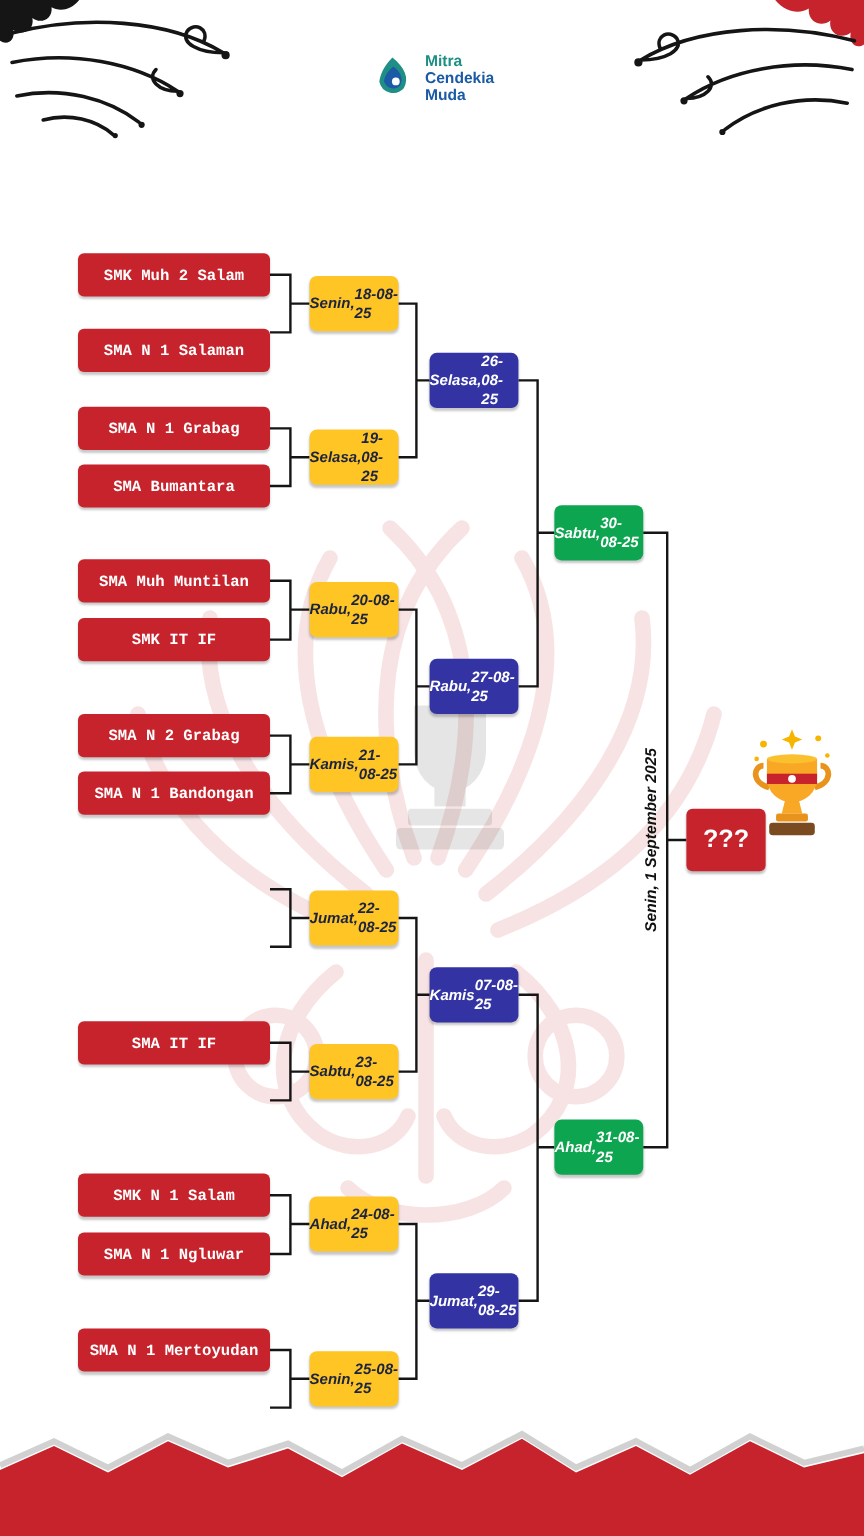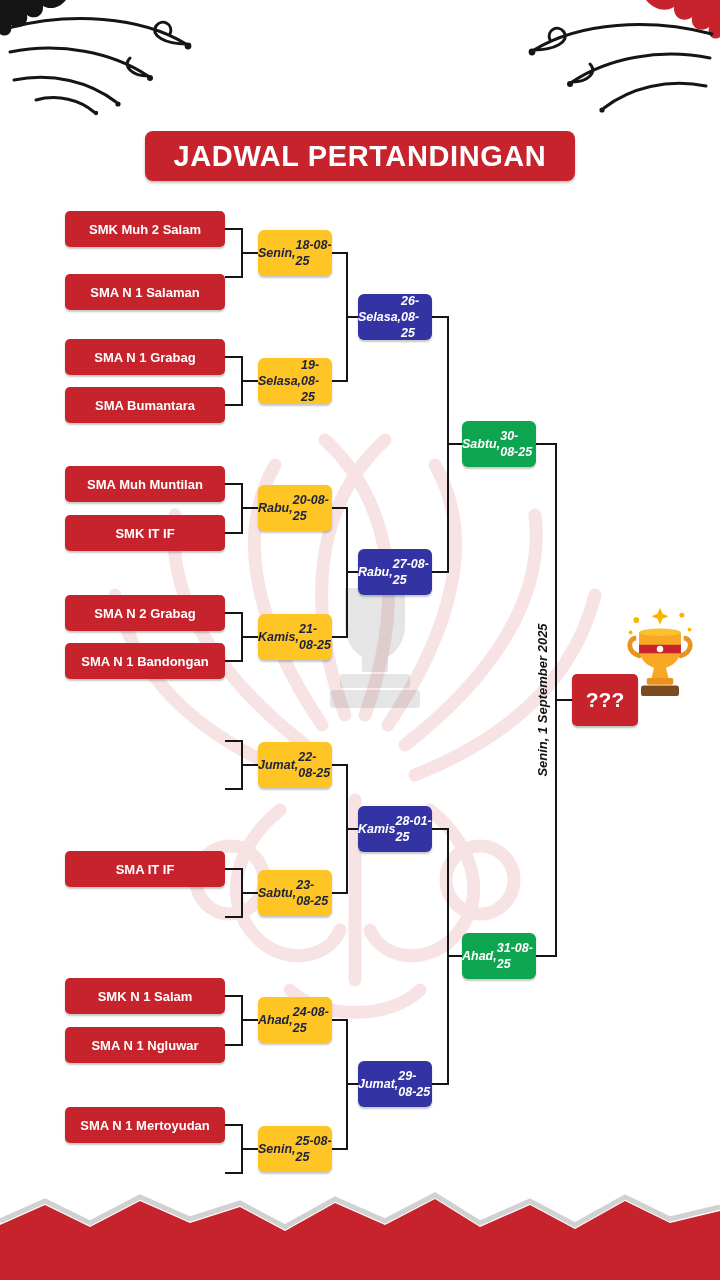--- a/index.html
+++ b/index.html
@@ -28,20 +28,21 @@
   .emblem{position:absolute;left:300px;top:578px;opacity:.15;pointer-events:none;}
   
   .connectors{position:absolute;left:0;top:0;}
   
   .team{
     position:absolute;left:65px;width:160px;height:36px;
     background:#C6232C;color:#fff;border-radius:5px;
     display:flex;align-items:center;justify-content:center;
     font-size:13px;font-weight:600;text-align:center;padding:0 4px;box-sizing:border-box;
     box-shadow:0 2px 2px rgba(0,0,0,.22);
+    font-family:Liberation Mono, monospace;
   }
   .date-box{
     position:absolute;width:74px;height:46px;border-radius:6px;
     display:flex;flex-direction:row;align-items:center;justify-content:center;
     font-style:italic;font-size:12.5px;font-weight:600;line-height:1.3;
     box-shadow:0 2px 2px rgba(0,0,0,.22);
   }
   .date-box.r1{left:258px;background:#FFC524;color:#1c2340;}
   .date-box.r2{left:358px;background:#3333A3;color:#fff;}
   .date-box.r3{left:462px;background:#0DA54F;color:#fff;}
@@ -89,22 +90,33 @@
         <path d="M14,86 C52,78 90,88 116,108"></path>
       </g>
       <g fill="#151515">
         <circle cx="188" cy="52" r="3.4"></circle>
         <circle cx="150" cy="84" r="3"></circle>
         <circle cx="118" cy="110" r="2.6"></circle>
       </g>
     </g>
   </svg>
 
-
-  <div class="banner">JADWAL PERTANDINGAN</div>
+  <div class="logo">
+    <svg width="38" height="38" viewBox="0 0 40 40">
+      <path d="M20,2 C31,11 35,20 30,29 A12.5,12.5 0 0 1 8.5,23 C10,14 14.5,7.5 20,2 z" fill="#1F8F85"></path>
+      <path d="M21,10 c6.5,5 9,11.5 5.5,17 a8.5,8.5 0 0 1 -14,-4.5 c1,-5 4,-9 8.5,-12.5 z" fill="#1B5AA5"></path>
+      <circle cx="23" cy="23" r="3.4" fill="#ffffff"></circle>
+    </svg>
+    <div class="logo-text">
+      <div class="l1">Mitra</div>
+      <div class="l2">Cendekia</div>
+      <div class="l3">Muda</div>
+    </div>
+  </div>
+
 
   <svg class="watermark" width="580" height="650" viewBox="0 0 580 650">
     <g fill="none" stroke="#C22222" stroke-width="13" stroke-linecap="round">
       <path d="M285,335 C245,225 255,125 325,60"></path>
       <path d="M262,345 C195,245 175,155 215,85"></path>
       <path d="M245,365 C155,295 105,215 115,135"></path>
       <path d="M235,395 C135,355 75,295 55,215"></path>
       <path d="M305,335 C345,225 335,125 265,60"></path>
       <path d="M328,345 C395,245 415,155 375,85"></path>
       <path d="M345,365 C435,295 485,215 475,135"></path>
@@ -196,21 +208,21 @@
   <div class="date-box r2" style="top:294px">
     <span>Selasa,</span>
     <span>26-08-25</span>
   </div>
   <div class="date-box r2" style="top:549px">
     <span>Rabu,</span>
     <span>27-08-25</span>
   </div>
   <div class="date-box r2" style="top:806px">
     <span>Kamis</span>
-    <span>28-01-25</span>
+    <span>07-08-25</span>
   </div>
   <div class="date-box r2" style="top:1061px">
     <span>Jumat,</span>
     <span>29-08-25</span>
   </div>
 
   <div class="date-box r3" style="top:421px">
     <span>Sabtu,</span>
     <span>30-08-25</span>
   </div>

